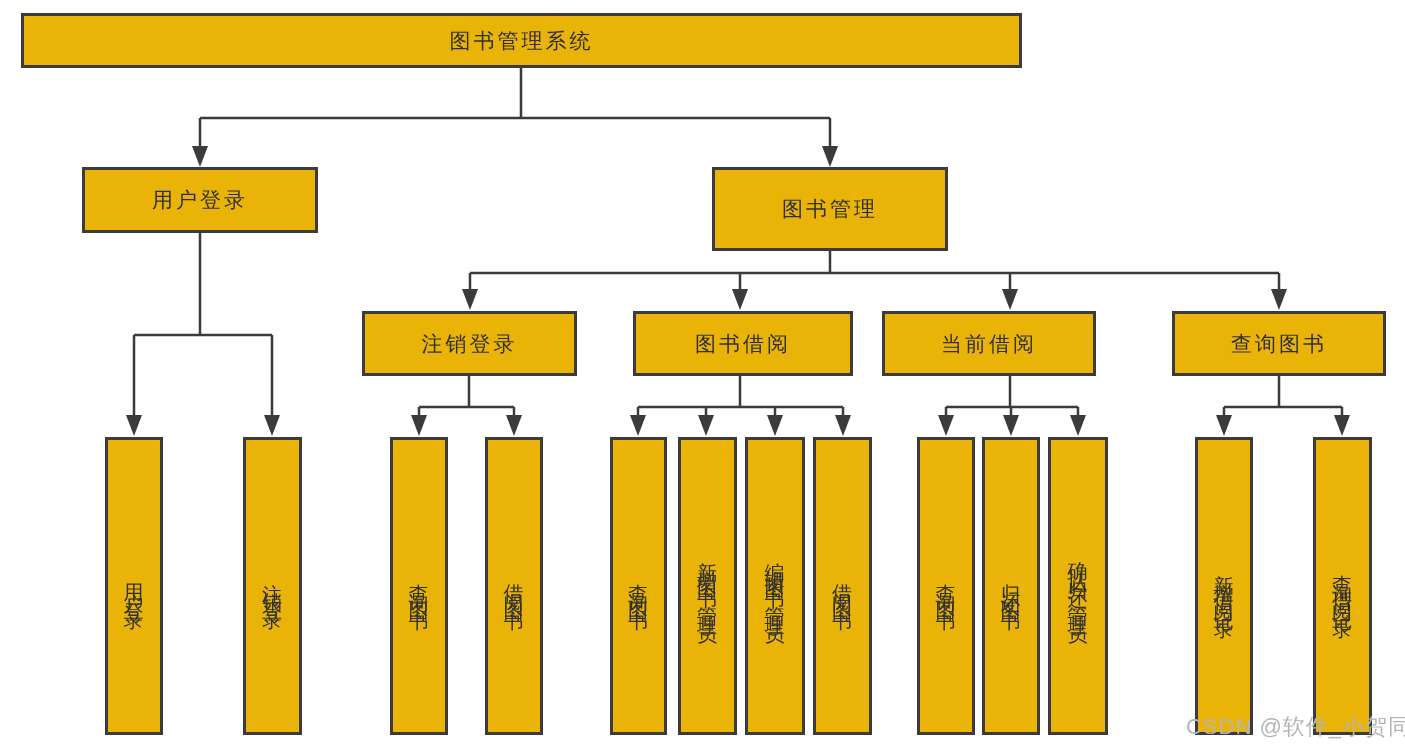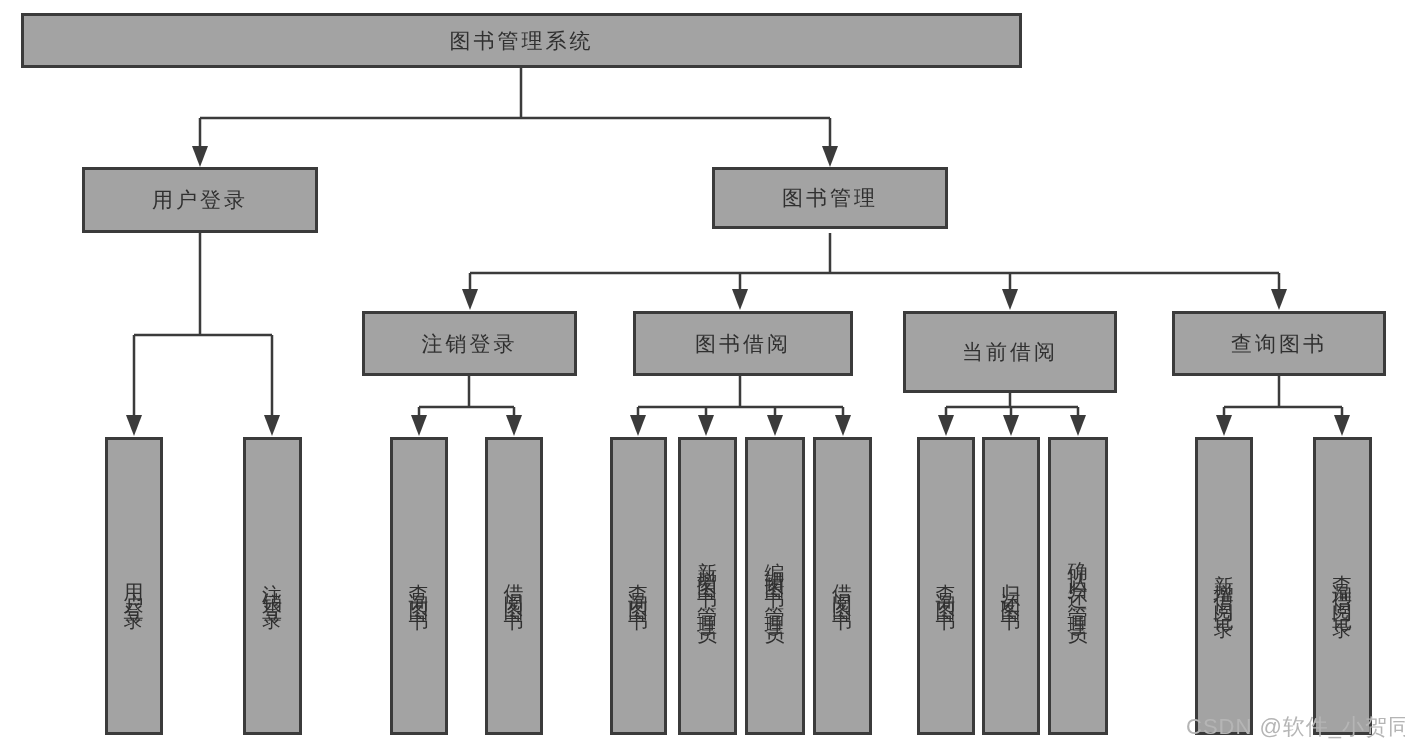--- a/index.html
+++ b/index.html
@@ -14,21 +14,21 @@
     width:1405px;height:747px;
     background:var(--bg);
     font-family:"Liberation Sans","DejaVu Sans",sans-serif;
     overflow:hidden;
   }
   .connectors{position:absolute;left:0;top:0;width:1405px;height:747px;}
   .box{
     position:absolute;
     box-sizing:border-box;
     border:3px solid var(--line);
-    background:#a3a3a3;
+    background:#eab308;
     display:flex;align-items:center;justify-content:center;
     color:var(--text);
   }
   .h-box span{
     font-size:21px;
     letter-spacing:3px;
     white-space:nowrap;
     text-align:center;
   }
   .leaf span{
@@ -86,31 +86,31 @@
     </g>
   </svg>
 
   <div class="box h-box" style="left:21px;top:13px;width:1001px;height:55px">
     <span>图书管理系统</span>
   </div>
 
   <div class="box h-box" style="left:82px;top:167px;width:236px;height:66px">
     <span>用户登录</span>
   </div>
-  <div class="box h-box" style="left:712px;top:167px;width:236px;height:62px">
+  <div class="box h-box" style="left:712px;top:167px;width:236px;height:84px">
     <span>图书管理</span>
   </div>
 
   <div class="box h-box" style="left:362px;top:311px;width:215px;height:65px">
     <span>注销登录</span>
   </div>
   <div class="box h-box" style="left:633px;top:311px;width:220px;height:65px">
     <span>图书借阅</span>
   </div>
-  <div class="box h-box" style="left:903px;top:311px;width:214px;height:82px">
+  <div class="box h-box" style="left:882px;top:311px;width:214px;height:65px">
     <span>当前借阅</span>
   </div>
   <div class="box h-box" style="left:1172px;top:311px;width:214px;height:65px">
     <span>查询图书</span>
   </div>
 
   <div class="box leaf" style="left:105px;top:437px;width:58px;height:298px">
     <span>用户登录</span>
   </div>
   <div class="box leaf" style="left:243px;top:437px;width:59px;height:298px">

